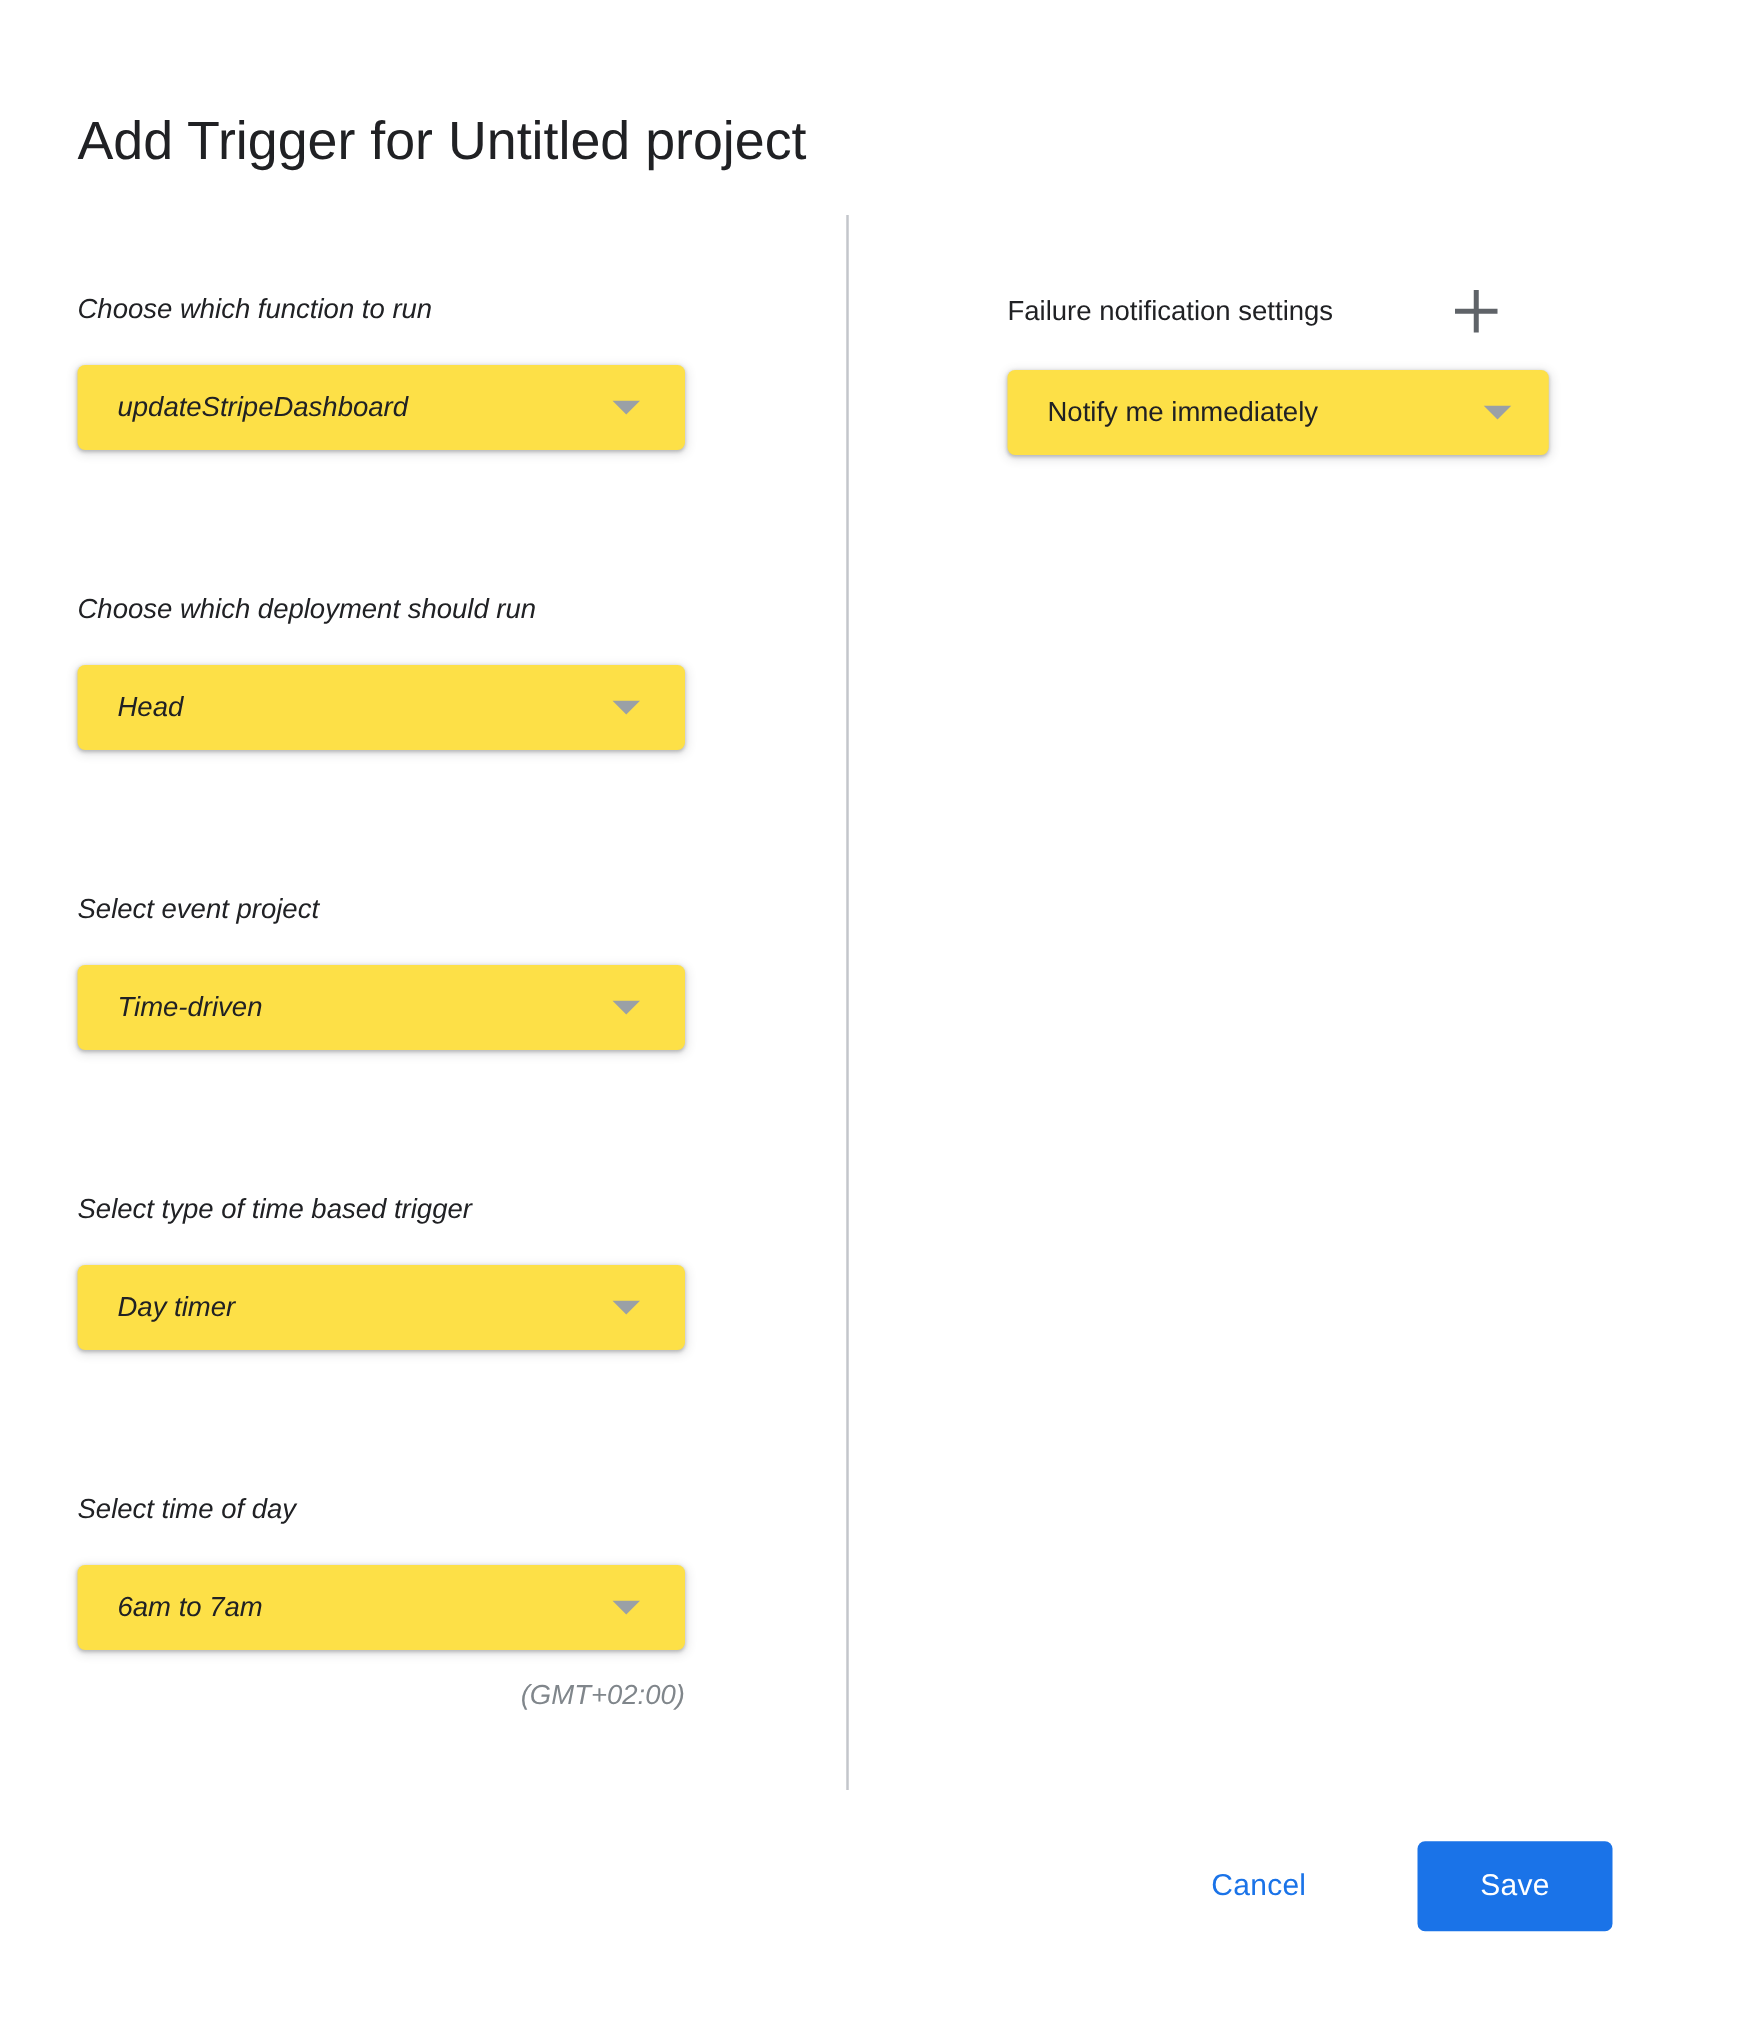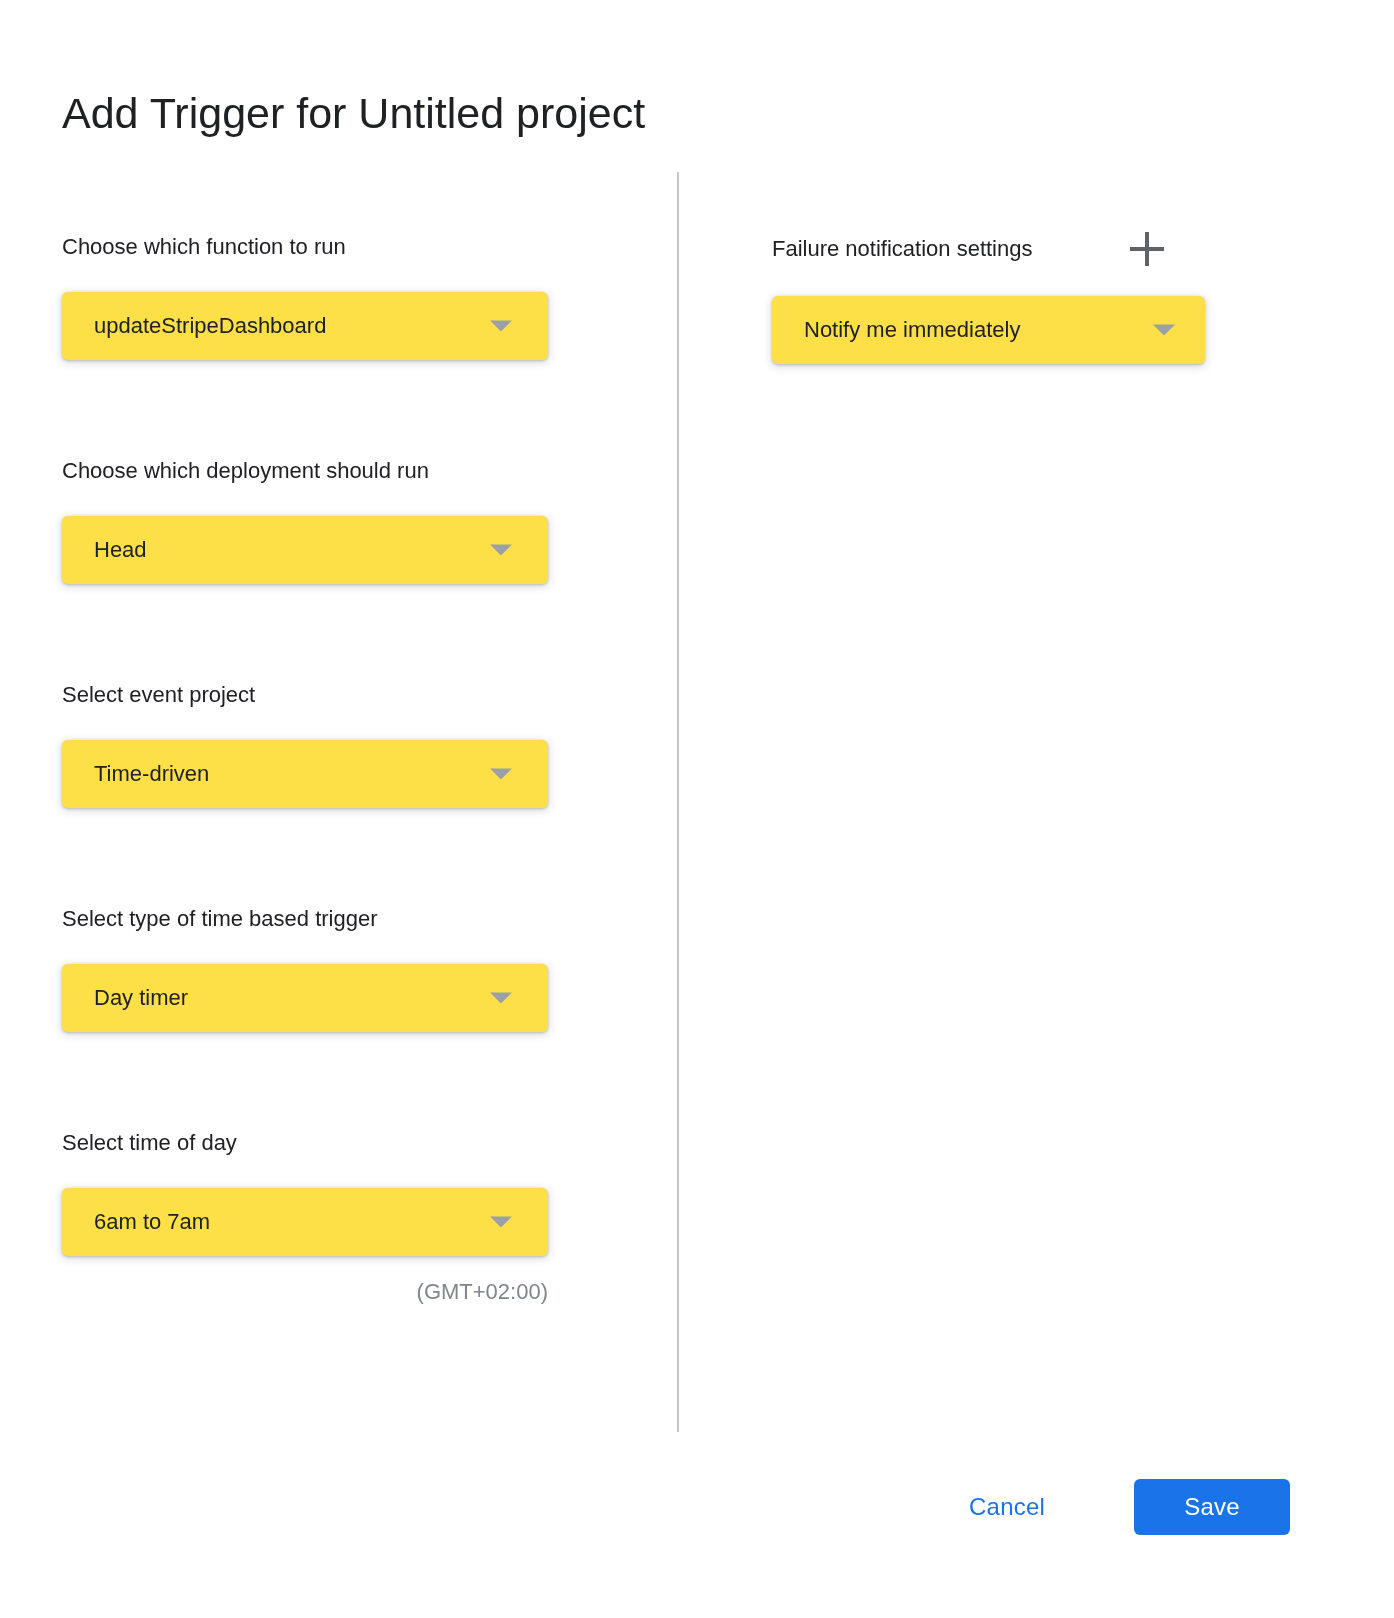--- a/index.html
+++ b/index.html
@@ -40,38 +40,39 @@
 
   
   .col-left {
     position: absolute;
     left: 62px;
     top: 232px;
     width: 500px;
   }
   .col-right {
     position: absolute;
-    left: 772px;
+    left: 806px;
     top: 232px;
     width: 500px;
   }
 
   
   .divider {
     position: absolute;
     left: 677px;
     top: 172px;
     width: 2px;
     height: 1260px;
     background: #c3c6cb;
   }
 
   
   .field-group {
-    margin-bottom: 0;
+    margin-bottom: 16px;
+    font-style: italic;
   }
   .field-label {
     font-size: 22px;
     line-height: 30px;
     color: #202124;
     font-weight: 400;
     white-space: nowrap;
   }
   .gap-2 { height: 96px; }
 
@@ -189,21 +190,21 @@
   }
   .btn-primary {
     margin-left: 48px;
     font-size: 24px;
     line-height: 24px;
     color: #ffffff;
     font-weight: 500;
     background: #1a73e8;
     border: none;
     border-radius: 6px;
-    height: 56px;
+    height: 72px;
     width: 156px;
     cursor: pointer;
     font-family: "Liberation Sans", sans-serif;
     letter-spacing: 0.2px;
   }
 </style>
 </head>
 <body>
 
 <div class="page">

